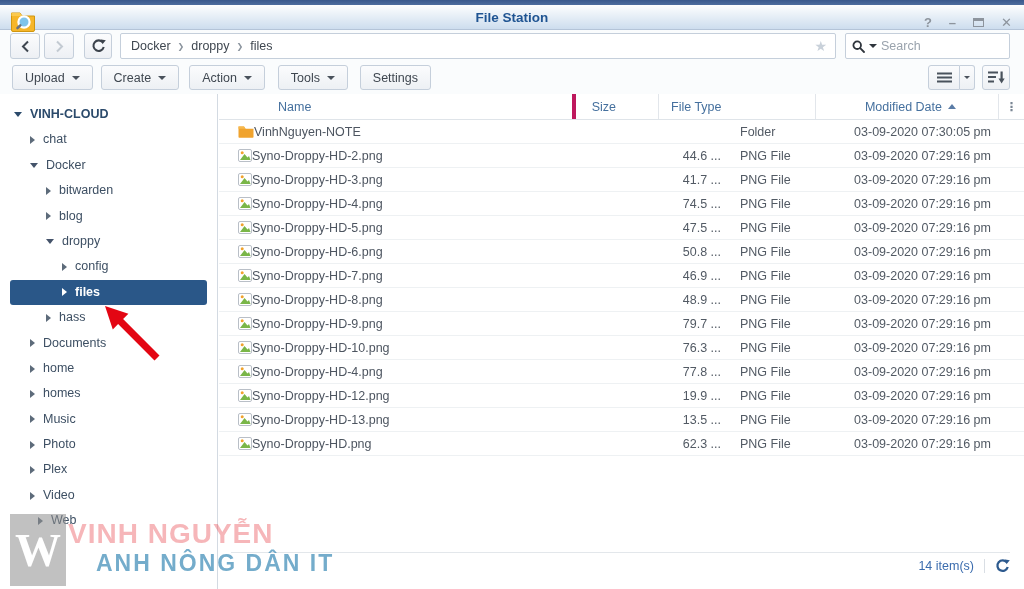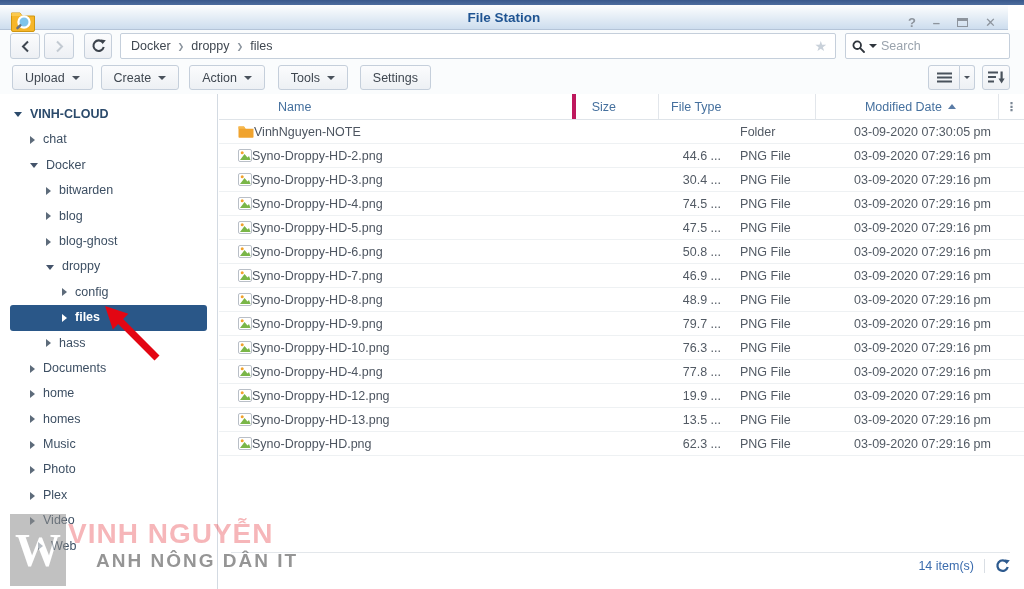--- a/index.html
+++ b/index.html
@@ -4,21 +4,21 @@
 <style>
   * { margin:0; padding:0; box-sizing:border-box; }
   html,body { width:1024px; height:589px; font-family:"Liberation Sans","DejaVu Sans",sans-serif; }
   .stage { position:relative; width:1024px; height:589px; background:#fff; overflow:hidden; }
 
   
   .desktop-strip { position:absolute; top:0; left:0; right:0; height:5px;
     background:linear-gradient(#39588b,#4d6d9e); }
 
   
-  .titlebar { position:absolute; top:5px; left:0; right:16px; height:25px;
+  .titlebar { position:absolute; top:5px; left:0; right:0; height:25px;
     background:linear-gradient(#fdfefe,#cdddee); border-bottom:1px solid #b4c4d8; }
   .app-icon { position:absolute; left:10px; top:3px; width:26px; height:24px; z-index:4; cursor:pointer; }
   .win-title { text-align:center; line-height:25px; font-size:13.5px; font-weight:bold; color:#1f5492; }
   .win-controls { position:absolute; right:12px; top:5px; height:25px; display:flex; align-items:center; gap:17px;
     color:#8d949d; font-size:13px; }
   .win-controls span { cursor:pointer; line-height:1; }
   .maxbox { display:inline-block; width:11px; height:9px; border:1.5px solid #8d949d; border-top:3px solid #8d949d; }
 
   
   .navbar { position:absolute; top:30px; left:0; right:0; height:32px; background:#fafcfd; }
@@ -96,21 +96,21 @@
   
   .red-arrow { position:absolute; left:95px; top:300px; z-index:8; pointer-events:none; }
 
   
   .watermark { position:absolute; left:10px; top:512px; z-index:9; pointer-events:none; }
   .wm-logo { position:absolute; left:0; top:2px; width:56px; height:72px; background:#8f8f8f; opacity:.55;
     display:flex; align-items:center; justify-content:center; color:#fff;
     font-family:"Liberation Serif","DejaVu Serif",serif; font-size:46px; font-weight:bold; }
   .wm-line1 { position:absolute; left:58px; top:6px; font-size:28px; font-weight:bold; color:#e94b52;
     opacity:.40; white-space:nowrap; letter-spacing:1px; }
-  .wm-line2 { position:absolute; left:86px; top:38px; font-size:19px; font-weight:bold; color:#404040;
+  .wm-line2 { position:absolute; left:86px; top:38px; font-size:23px; font-weight:bold; color:#0369a1;
     opacity:.55; white-space:nowrap; letter-spacing:2px; }
 </style>
 </head>
 <body>
 
 <div class="stage">
 
   <div class="desktop-strip"></div>
 
   <div class="titlebar">
@@ -224,24 +224,20 @@
       </div>
       <div class="tree-row" style="padding-left: 36px;">
         <span class="tri closed"></span>
         <span class="tree-label">bitwarden</span>
       </div>
       <div class="tree-row" style="padding-left: 36px;">
         <span class="tri closed"></span>
         <span class="tree-label">blog</span>
       </div>
       <div class="tree-row" style="padding-left: 36px;">
-        <span class="tri closed"></span>
-        <span class="tree-label">blog-ghost</span>
-      </div>
-      <div class="tree-row" style="padding-left: 36px;">
         <span class="tri open"></span>
         <span class="tree-label">droppy</span>
       </div>
       <div class="tree-row" style="padding-left: 52px;">
         <span class="tri closed"></span>
         <span class="tree-label">config</span>
       </div>
       <div class="tree-row selected" style="padding-left: 52px;">
         <span class="tri closed"></span>
         <span class="tree-label">files</span>
@@ -337,21 +333,21 @@
           <div class="td c-name">
             <span class="ficon">
               <svg width="14" height="13" viewBox="0 0 14 13">
                 <rect x="0.5" y="0.5" width="13" height="12" rx="1.5" fill="#ffffff" stroke="#b9bfc7"></rect>
                 <circle cx="4.2" cy="3.8" r="1.5" fill="#f0a32e"></circle>
                 <polygon points="2,11 6.5,5 9.5,8.5 11,7 12.5,11" fill="#7ab648"></polygon>
               </svg>
             </span>
             <span>Syno-Droppy-HD-3.png</span>
           </div>
-          <div class="td c-size">30.4 ...</div>
+          <div class="td c-size">41.7 ...</div>
           <div class="td c-type">PNG File</div>
           <div class="td c-date">03-09-2020 07:29:16 pm</div>
           <div class="td c-menu"></div>
         </div>
         <div class="trow">
           <div class="td c-name">
             <span class="ficon">
               <svg width="14" height="13" viewBox="0 0 14 13">
                 <rect x="0.5" y="0.5" width="13" height="12" rx="1.5" fill="#ffffff" stroke="#b9bfc7"></rect>
                 <circle cx="4.2" cy="3.8" r="1.5" fill="#f0a32e"></circle>

